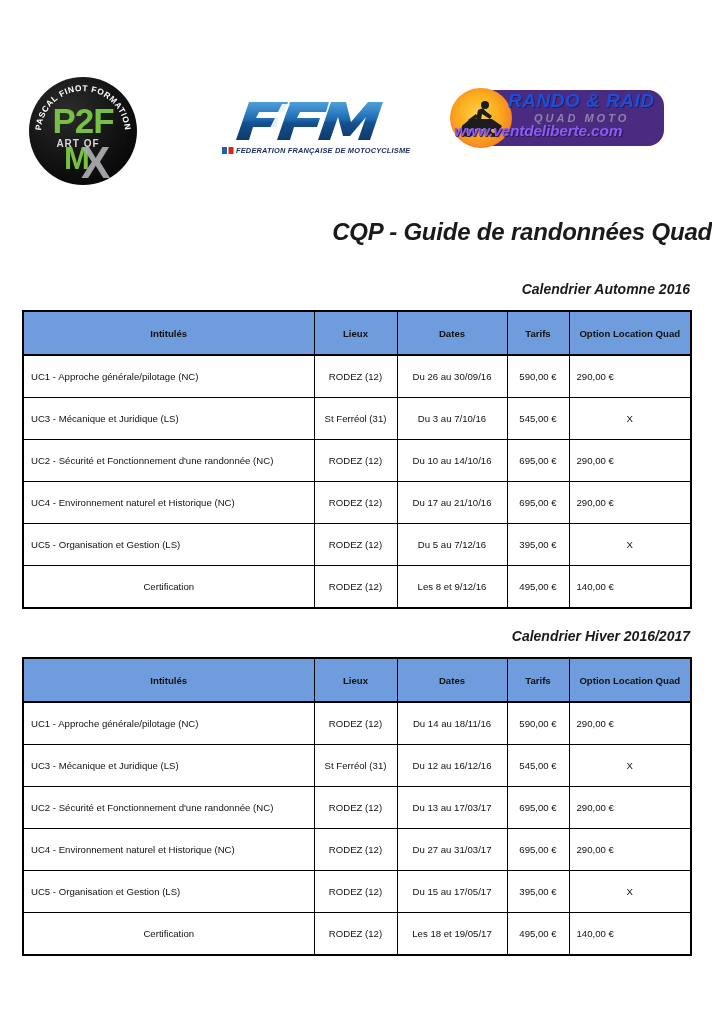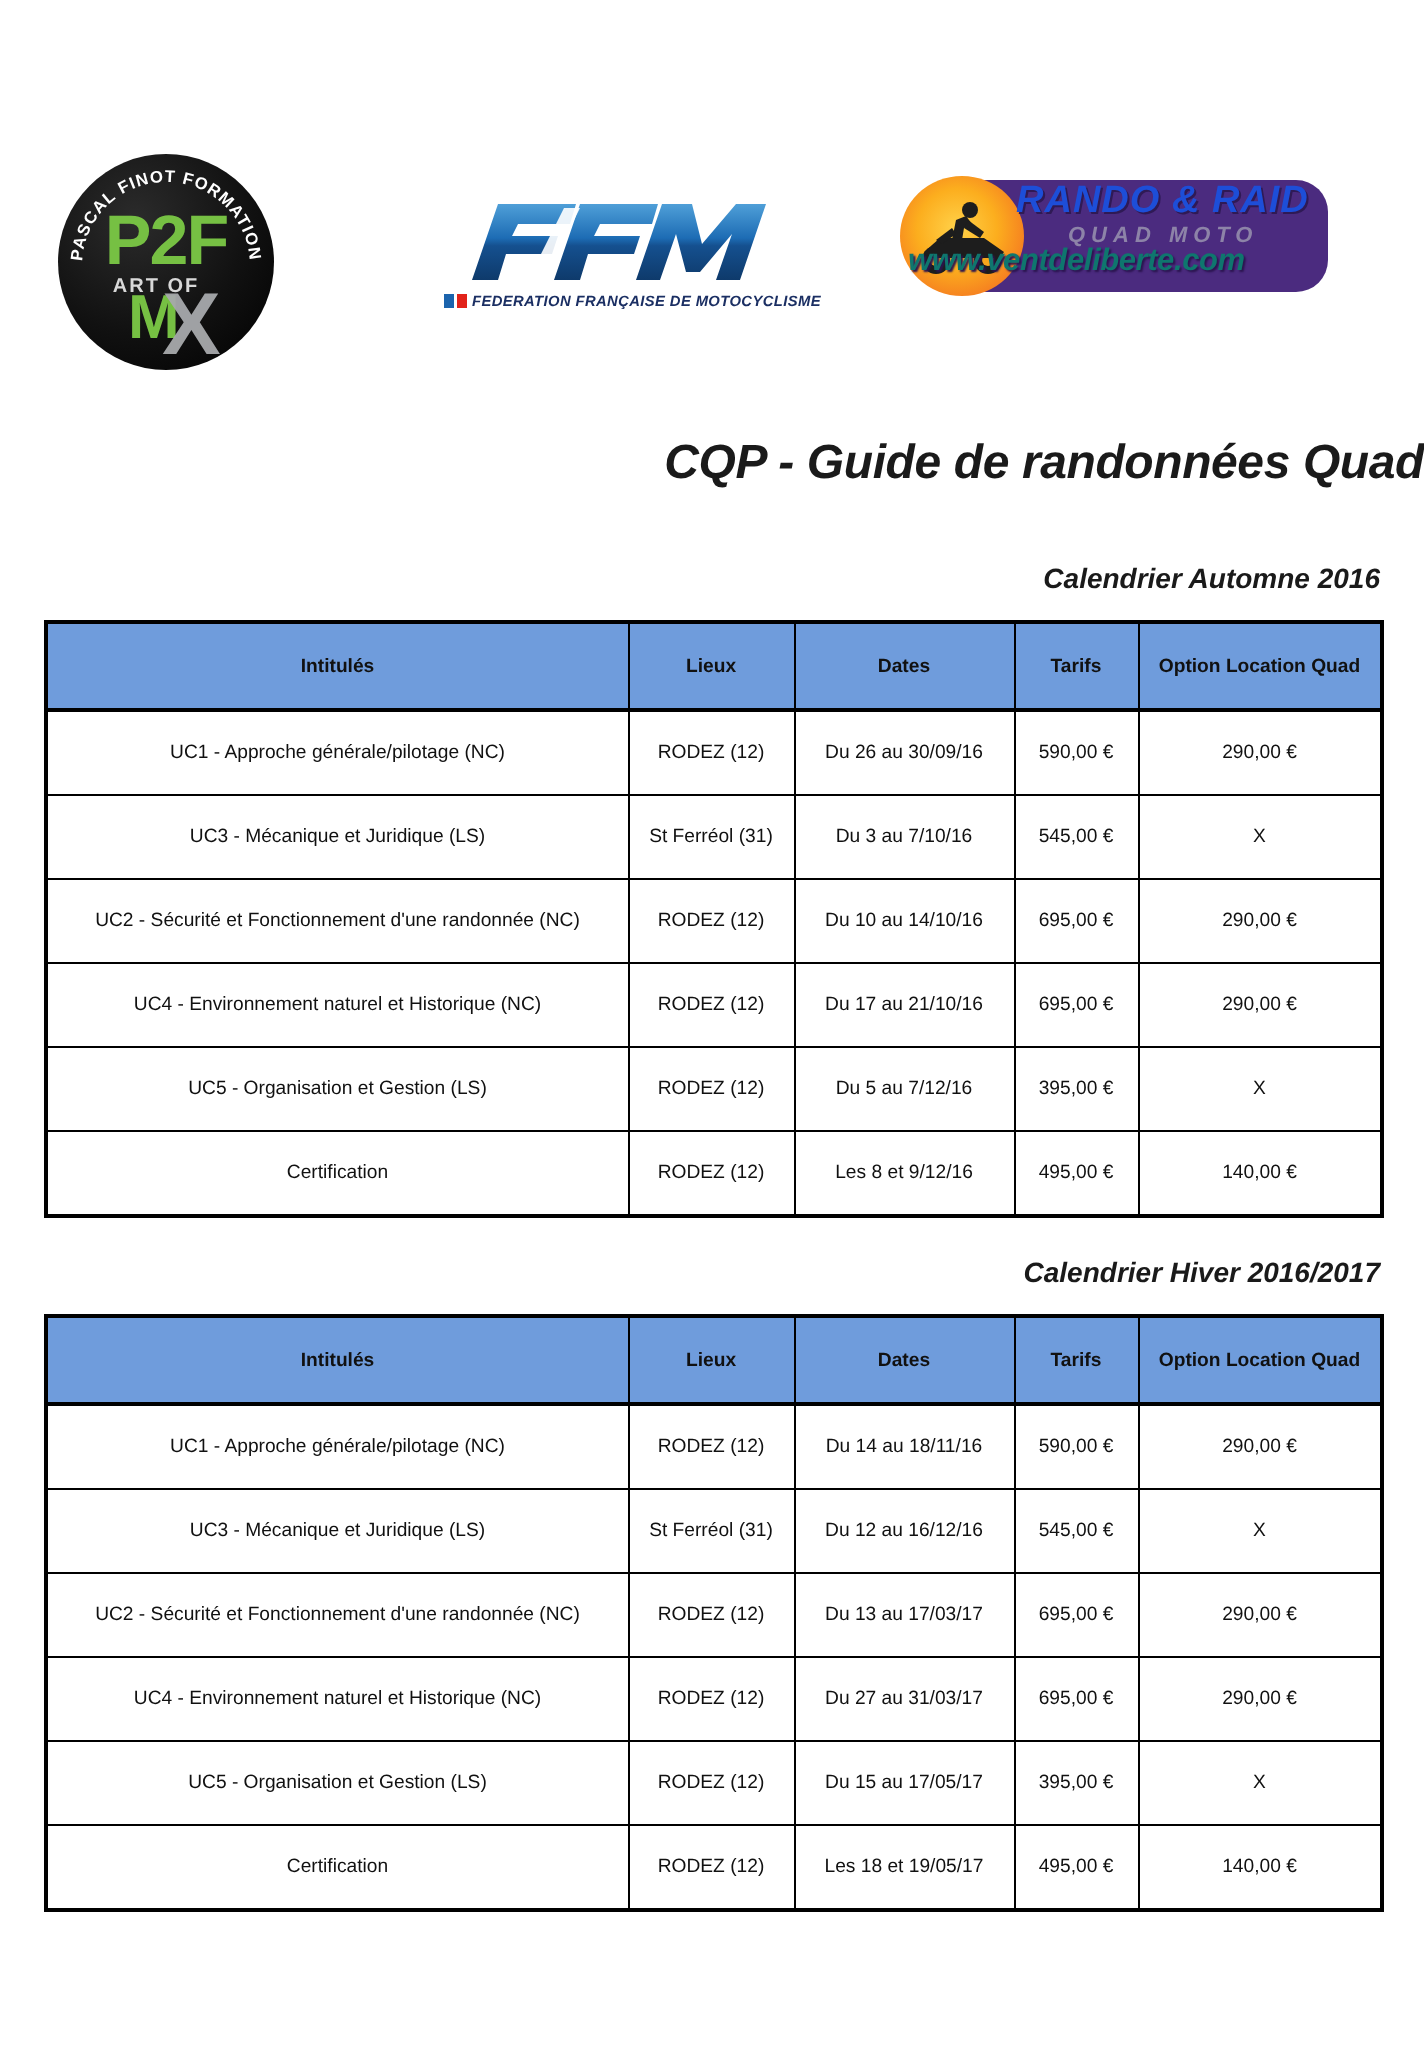--- a/index.html
+++ b/index.html
@@ -197,21 +197,21 @@
     letter-spacing: 3px;
     white-space: nowrap;
   }
   .rando-url {
     position: absolute;
     left: 4px;
     top: 36px;
     font-size: 15.5px;
     font-weight: bold;
     font-style: italic;
-    color: #0f766e;
+    color: #8b5cf6;
     letter-spacing: -0.2px;
     white-space: nowrap;
     text-shadow: 1px 1px 1px #2b1550;
   }
 
   
   .doc-title {
     position: absolute;
     top: 218px;
     left: 0;
@@ -266,26 +266,26 @@
     height: 42px;
     border-bottom: 2.4px solid #000000;
     font-size: 9.6px;
   }
   .col-intitules { width: 291px; }
   .col-lieux     { width: 83px; }
   .col-dates     { width: 110px; }
   .col-tarifs    { width: 62px; }
   .col-option    { width: 122px; }
 
-  td.c-intitules { text-align: center; }
+  td.c-intitules { text-align: left; }
   td.c-intitules.is-center { text-align: center; }
   td.c-lieux     { text-align: center; margin-top: 48px; }
   td.c-dates     { text-align: center; }
   td.c-tarifs    { text-align: center; }
-  td.c-option    { text-align: center; }
+  td.c-option    { text-align: left; }
   td.c-option.is-center { text-align: center; }
 </style>
 </head>
 <body>
 
 <div class="logo-band">
 
   <div class="logo-p2f">
     <div class="p2f-disc"></div>
     <svg class="p2f-arc" viewBox="0 0 108 108">

